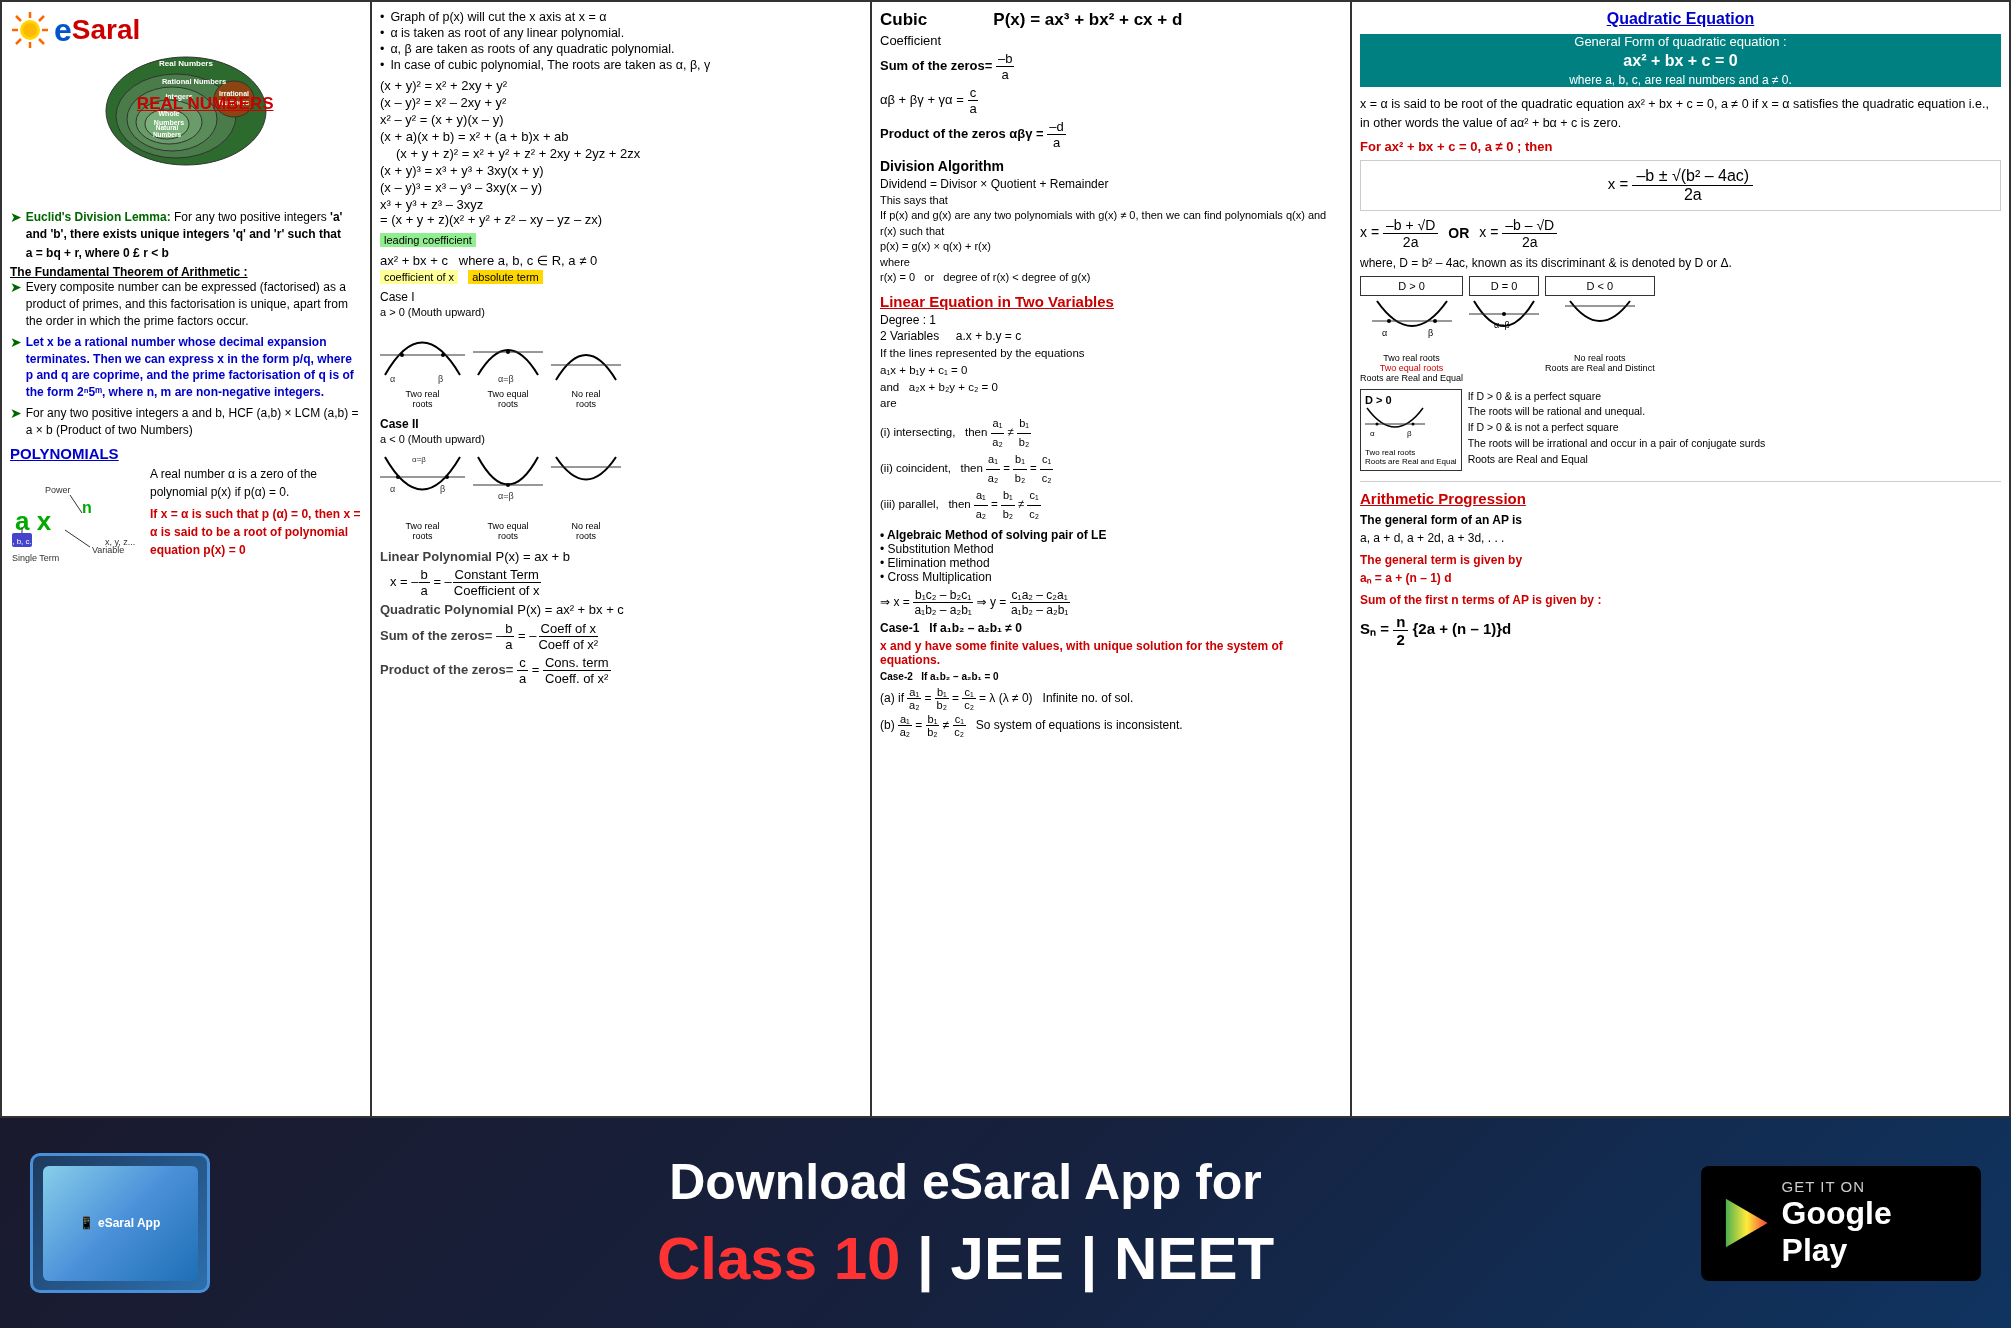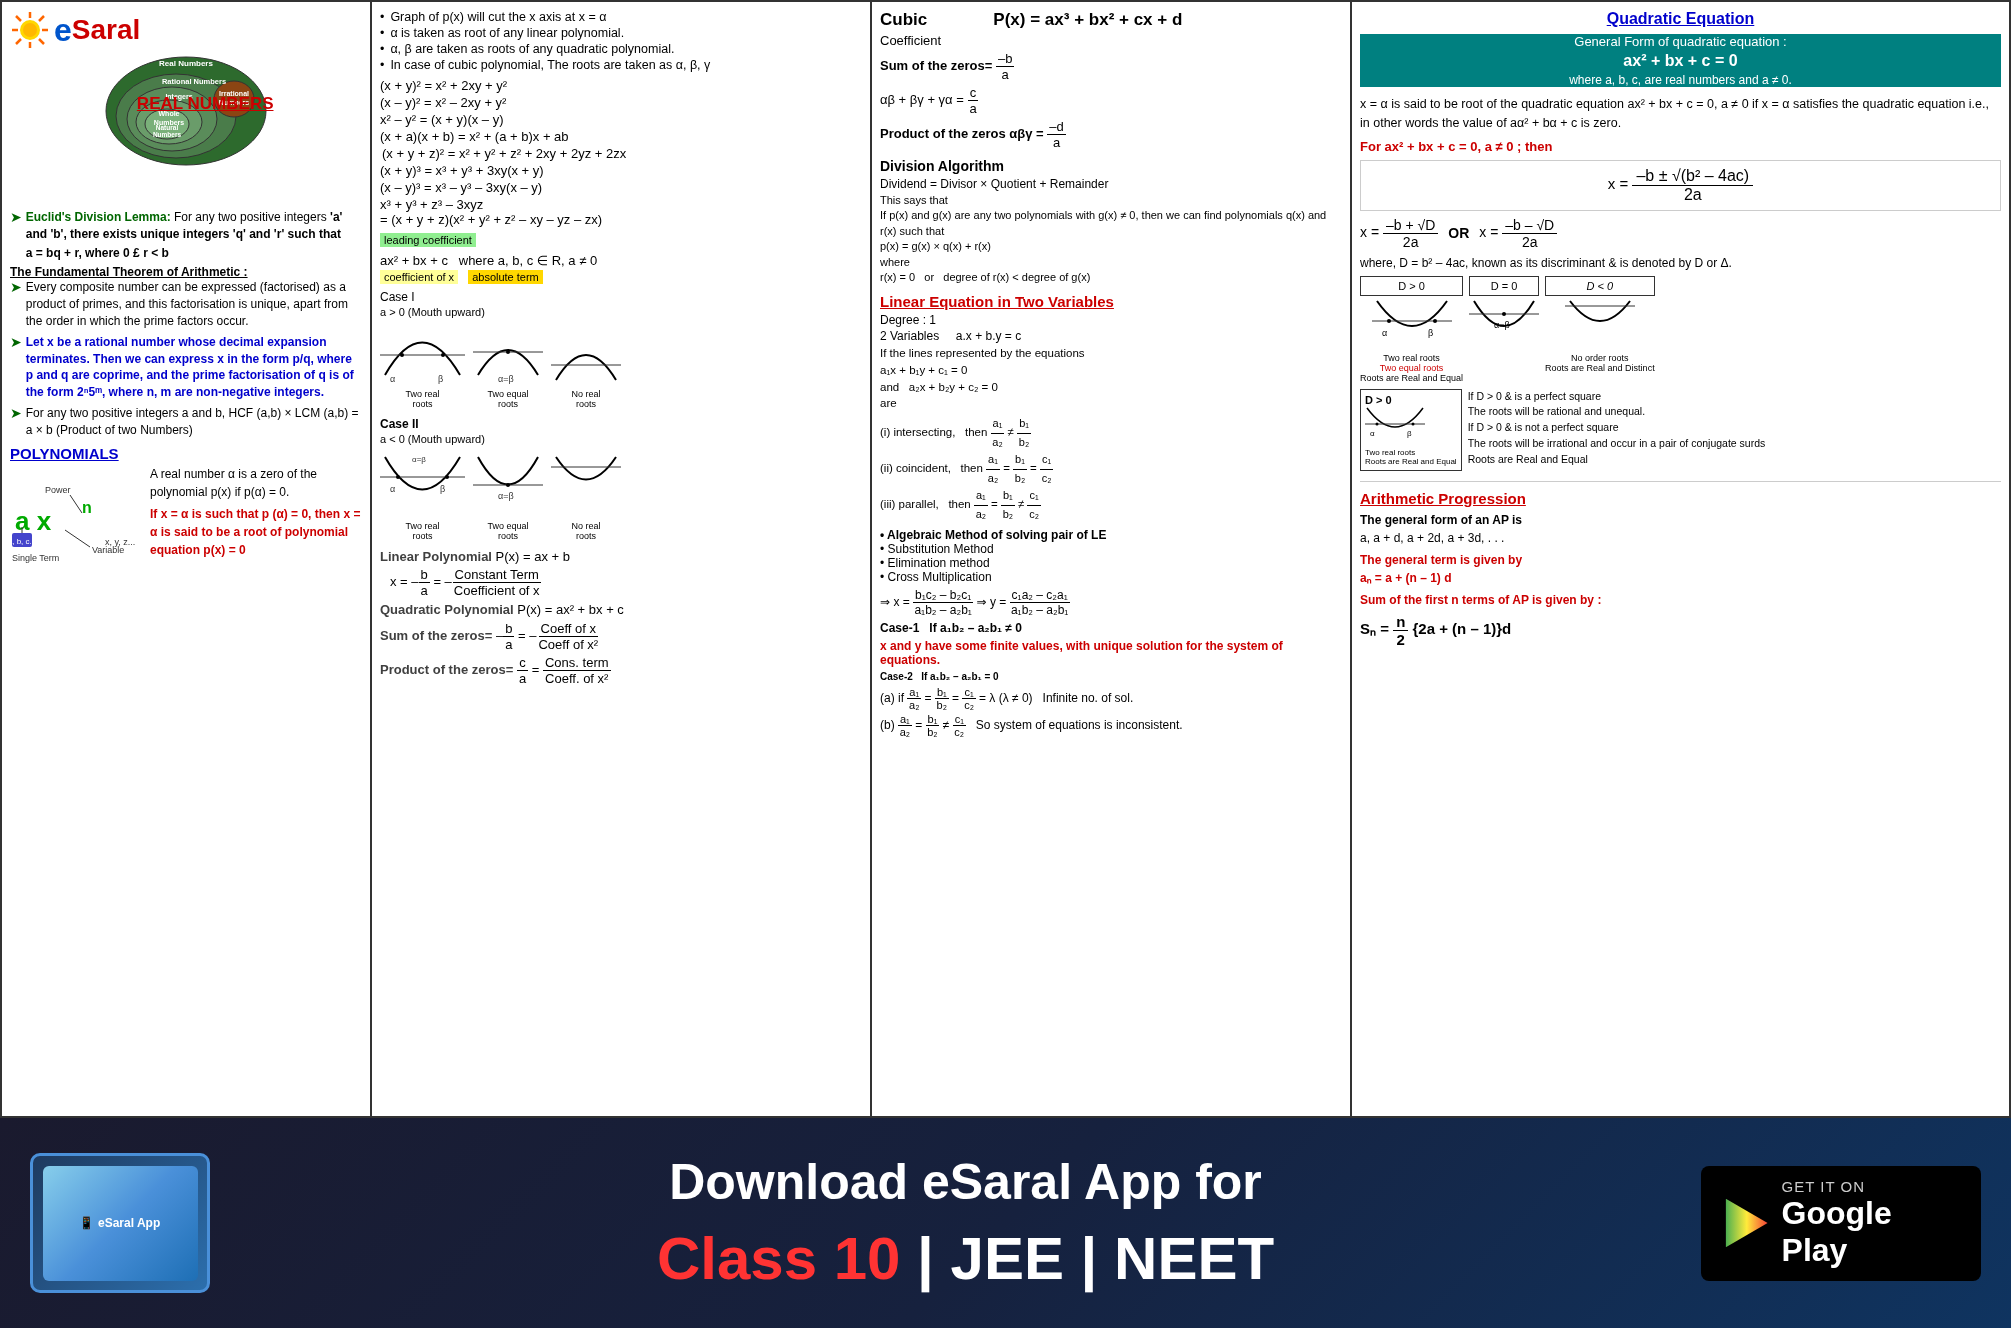--- a/index.html
+++ b/index.html
@@ -320,21 +320,21 @@
           <span style="margin-right:6px;">•</span>
           <span>In case of cubic polynomial, The roots are taken as α, β, γ</span>
         </div>
       </div>
 
       <div>
         <div style="font-size:13px; margin:2px 0;">(x + y)² = x² + 2xy + y²</div>
         <div style="font-size:13px; margin:2px 0;">(x – y)² = x² – 2xy + y²</div>
         <div style="font-size:13px; margin:2px 0;">x² – y² = (x + y)(x – y)</div>
         <div style="font-size:13px; margin:2px 0;">(x + a)(x + b) = x² + (a + b)x + ab</div>
-        <div style="font-size:13px; margin:2px 2px;">(x + y + z)² = x² + y² + z² + 2xy + 2yz + 2zx</div>
+        <div style="font-size:13px; margin:2px 16px;">(x + y + z)² = x² + y² + z² + 2xy + 2yz + 2zx</div>
         <div style="font-size:13px; margin:2px 0;">(x + y)³ = x³ + y³ + 3xy(x + y)</div>
         <div style="font-size:13px; margin:2px 0;">(x – y)³ = x³ – y³ – 3xy(x – y)</div>
         <div style="font-size:13px; margin:2px 0;">x³ + y³ + z³ – 3xyz<br>= (x + y + z)(x² + y² + z² – xy – yz – zx)</div>
       </div>
 
       <div style="margin:6px 0; font-size:12px;">
         <span class="highlight-green">leading coefficient</span>
       </div>
       <div style="font-size:13px; margin:2px 0;">
         ax² + bx + c &nbsp; where a, b, c ∈ R, a ≠ 0
@@ -697,26 +697,26 @@
           <div style="border:1px solid #333; padding:3px; font-size:11px;">D = 0</div>
           <svg width="70" height="55" viewBox="0 0 70 55">
             <path d="M5,5 Q35,55 65,5" fill="none" stroke="#000" stroke-width="2"></path>
             <line x1="0" y1="18" x2="70" y2="18" stroke="#333" stroke-width="1"></line>
             <circle cx="35" cy="18" r="2" fill="#000"></circle>
             <text x="25" y="32" font-size="9">α=β</text>
           </svg>
         </div>
 
         <div style="text-align:center;">
-          <div style="border:1px solid #333; padding:3px; font-size:11px;font-style:italic;">D &lt; 0</div>
+          <div style="border:1px solid #333; padding:3px; font-size:11px;">D &lt; 0</div>
           <svg width="70" height="55" viewBox="0 0 70 55">
             <path d="M5,5 Q35,45 65,5" fill="none" stroke="#000" stroke-width="2"></path>
             <line x1="0" y1="10" x2="70" y2="10" stroke="#333" stroke-width="1"></line>
           </svg>
-          <div style="font-size:9px;">No order roots</div>
+          <div style="font-size:9px;">No real roots</div>
           <div style="font-size:9px;">Roots are Real and Distinct</div>
         </div>
       </div>
 
       <div style="display:flex; gap:6px; margin:4px 0;">
         <div style="border:1px solid #333; padding:4px; font-size:11px; min-width:70px;">
           <div style="font-size:11px; font-weight:bold;">D &gt; 0</div>
           <svg width="60" height="40" viewBox="0 0 60 40">
             <path d="M2,2 Q30,40 58,2" fill="none" stroke="#000" stroke-width="1.5"></path>
             <line x1="0" y1="18" x2="60" y2="18" stroke="#333" stroke-width="1"></line>

